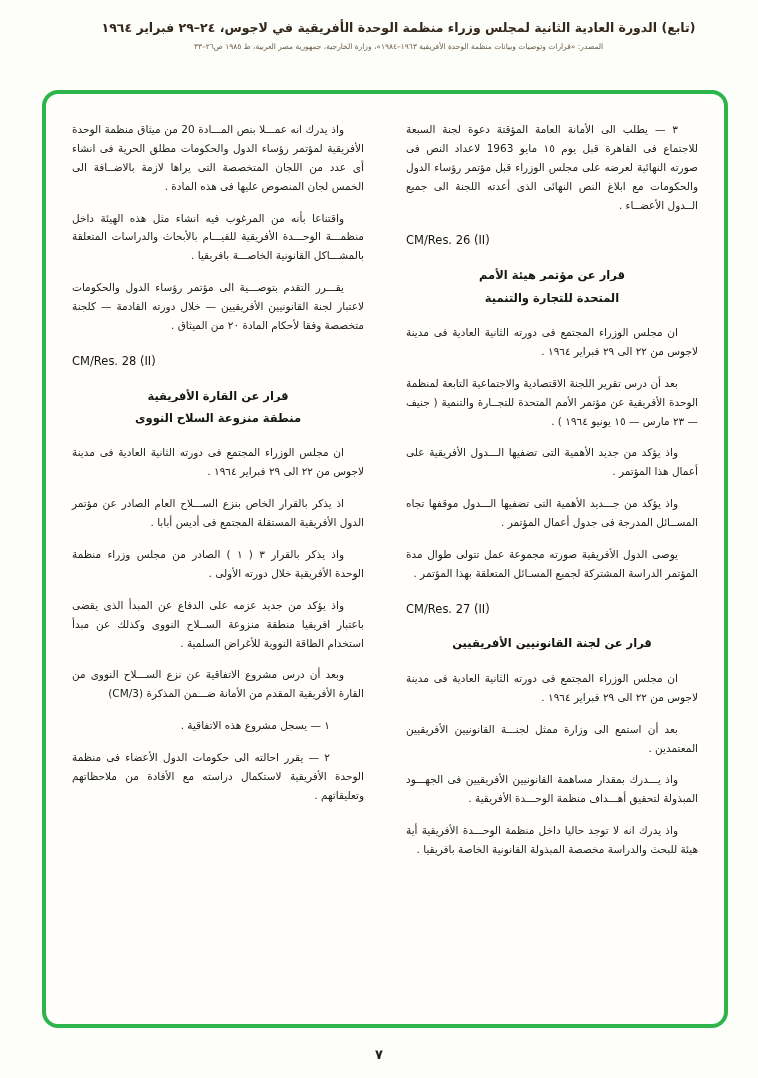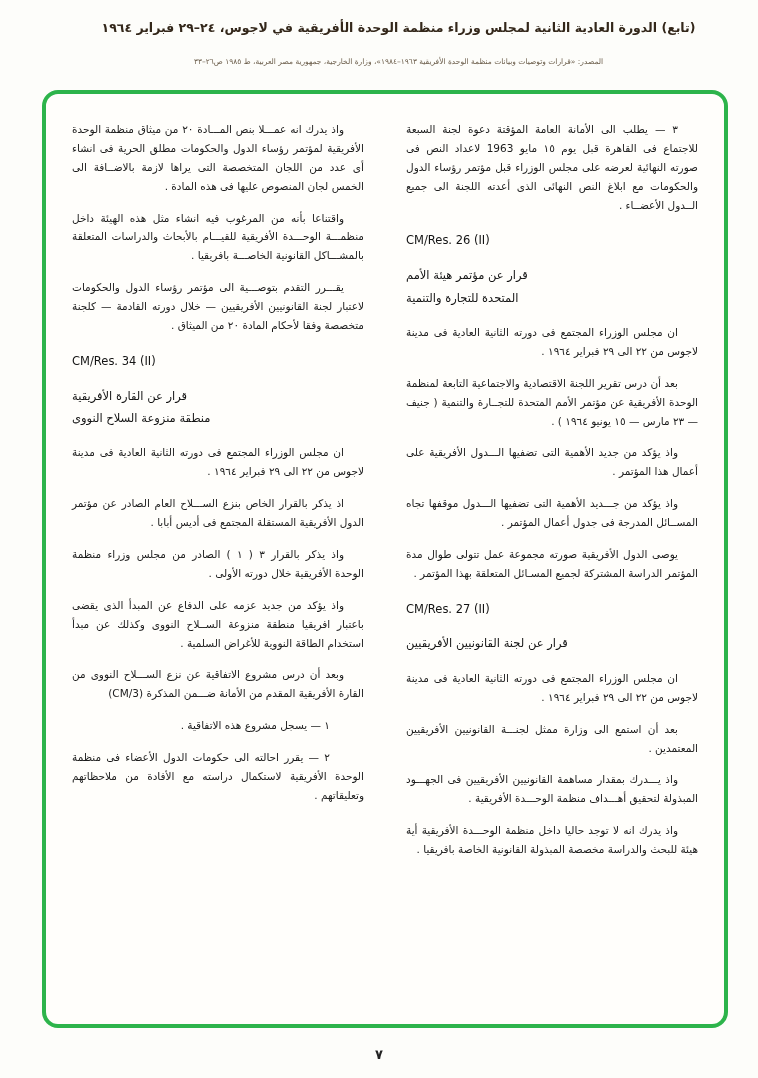--- a/index.html
+++ b/index.html
@@ -20,21 +20,21 @@
     padding-left: 39px;
   }
   .header-title {
     padding-top: 20px;
     font-size: 12.5px;
     font-weight: bold;
     color: #33271a;
     letter-spacing: 0.2px;
   }
   .header-source {
-    margin-top: 22px;
+    margin-top: 7px;
     font-size: 7.5px;
     color: #6a5c49;
   }
   .frame {
     position: absolute;
     left: 42px;
     top: 90px;
     width: 686px;
     height: 938px;
     box-sizing: border-box;
@@ -68,22 +68,22 @@
   }
   .res-label {
     direction: ltr;
     text-align: left;
     font-weight: 400;
     font-size: 11.5px;
     color: #141414;
     margin: 16px 0 13px 0;
   }
   .res-heading {
-    text-align: left;
-    font-weight: 400;
+    text-align: center;
+    font-weight: 700;
     font-size: 11.5px;
     line-height: 1.95;
     margin: 0 0 14px 0;
     color: #141414;
   }
   .page-number {
     position: absolute;
     bottom: 16px;
     left: 0;
     right: 0;
@@ -118,24 +118,24 @@
       <p class="para">يوصى الدول الأفريقية صورته مجموعة عمل تتولى طوال مدة المؤتمر الدراسة المشتركة لجميع المسـائل المتعلقة بهذا المؤتمر .</p>
       <div class="res-label">CM/Res. 27 (II)</div>
       <div class="res-heading">قرار عن لجنة القانونيين الأفريقيين</div>
       <p class="para">ان مجلس الوزراء المجتمع فى دورته الثانية العادية فى مدينة لاجوس من ٢٢ الى ٢٩ فبراير ١٩٦٤ .</p>
       <p class="para">بعد أن استمع الى وزارة ممثل لجنـــة القانونيين الأفريقيين المعتمدين .</p>
       <p class="para">واذ يـــدرك بمقدار مساهمة القانونيين الأفريقيين فى الجهـــود المبذولة لتحقيق أهـــداف منظمة الوحـــدة الأفريقية .</p>
       <p class="para">واذ يدرك انه لا توجد حاليا داخل منظمة الوحـــدة الأفريقية أية هيئة للبحث والدراسة مخصصة المبذولة القانونية الخاصة بافريقيا .</p>
     </div>
 
     <div class="col">
-      <p class="para">واذ يدرك انه عمـــلا بنص المـــادة ٢٠ من ميثاق منظمة الوحدة الأفريقية لمؤتمر رؤساء الدول والحكومات مطلق الحرية فى انشاء أى عدد من اللجان المتخصصة التى يراها لازمة بالاضــافة الى الخمس لجان المنصوص عليها فى هذه المادة .</p>
+      <p class="para">واذ يدرك انه عمـــلا بنص المـــادة 20 من ميثاق منظمة الوحدة الأفريقية لمؤتمر رؤساء الدول والحكومات مطلق الحرية فى انشاء أى عدد من اللجان المتخصصة التى يراها لازمة بالاضــافة الى الخمس لجان المنصوص عليها فى هذه المادة .</p>
       <p class="para">واقتناعا بأنه من المرغوب فيه انشاء مثل هذه الهيئة داخل منظمـــة الوحـــدة الأفريقية للقيـــام بالأبحاث والدراسات المتعلقة بالمشـــاكل القانونية الخاصـــة بافريقيا .</p>
       <p class="para">يقـــرر التقدم بتوصـــية الى مؤتمر رؤساء الدول والحكومات لاعتبار لجنة القانونيين الأفريقيين — خلال دورته القادمة — كلجنة متخصصة وفقا لأحكام المادة ٢٠ من الميثاق .</p>
-      <div class="res-label">CM/Res. 34 (II)</div>
+      <div class="res-label">CM/Res. 28 (II)</div>
       <div class="res-heading">
         <span>قرار عن القارة الأفريقية</span><br>
         <span>منطقة منزوعة السلاح النووى</span>
       </div>
       <p class="para">ان مجلس الوزراء المجتمع فى دورته الثانية العادية فى مدينة لاجوس من ٢٢ الى ٢٩ فبراير ١٩٦٤ .</p>
       <p class="para">اذ يذكر بالقرار الخاص بنزع الســـلاح العام الصادر عن مؤتمر الدول الأفريقية المستقلة المجتمع فى أديس أبابا .</p>
       <p class="para">واذ يذكر بالقرار ٣ ( ١ ) الصادر من مجلس وزراء منظمة الوحدة الأفريقية خلال دورته الأولى .</p>
       <p class="para">واذ يؤكد من جديد عزمه على الدفاع عن المبدأ الذى يقضى باعتبار افريقيا منطقة منزوعة الســلاح النووى وكذلك عن مبدأ استخدام الطاقة النووية للأغراض السلمية .</p>
       <p class="para">وبعد أن درس مشروع الاتفاقية عن نزع الســـلاح النووى من القارة الأفريقية المقدم من الأمانة ضـــمن المذكرة (CM/3)</p>
       <p class="list-item">١ — يسجل مشروع هذه الاتفاقية .</p>

